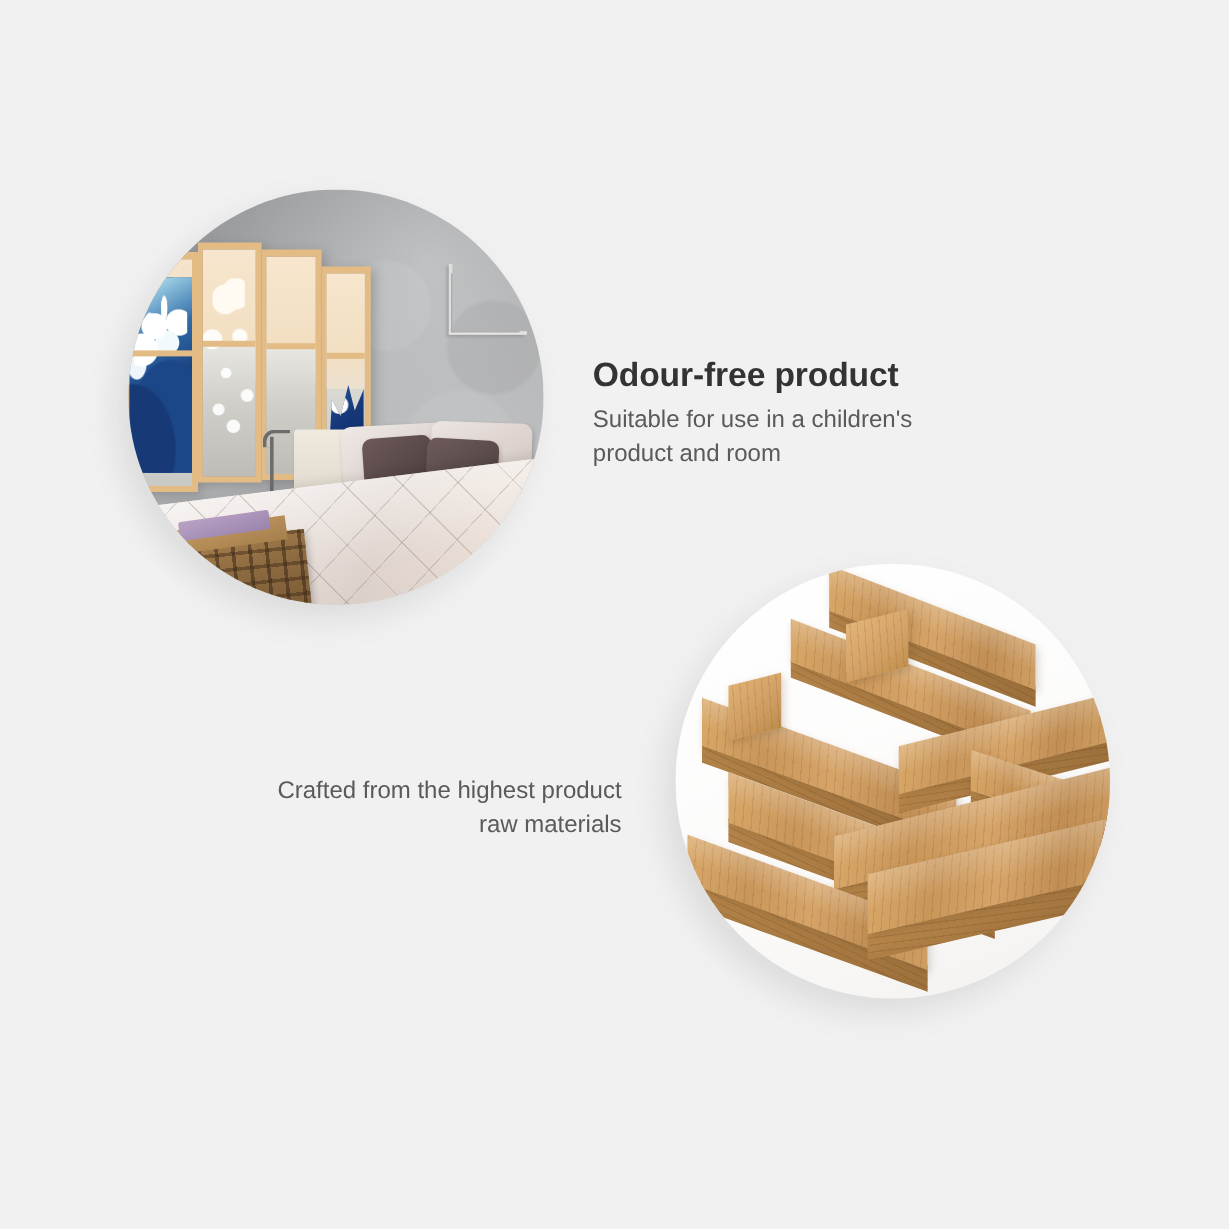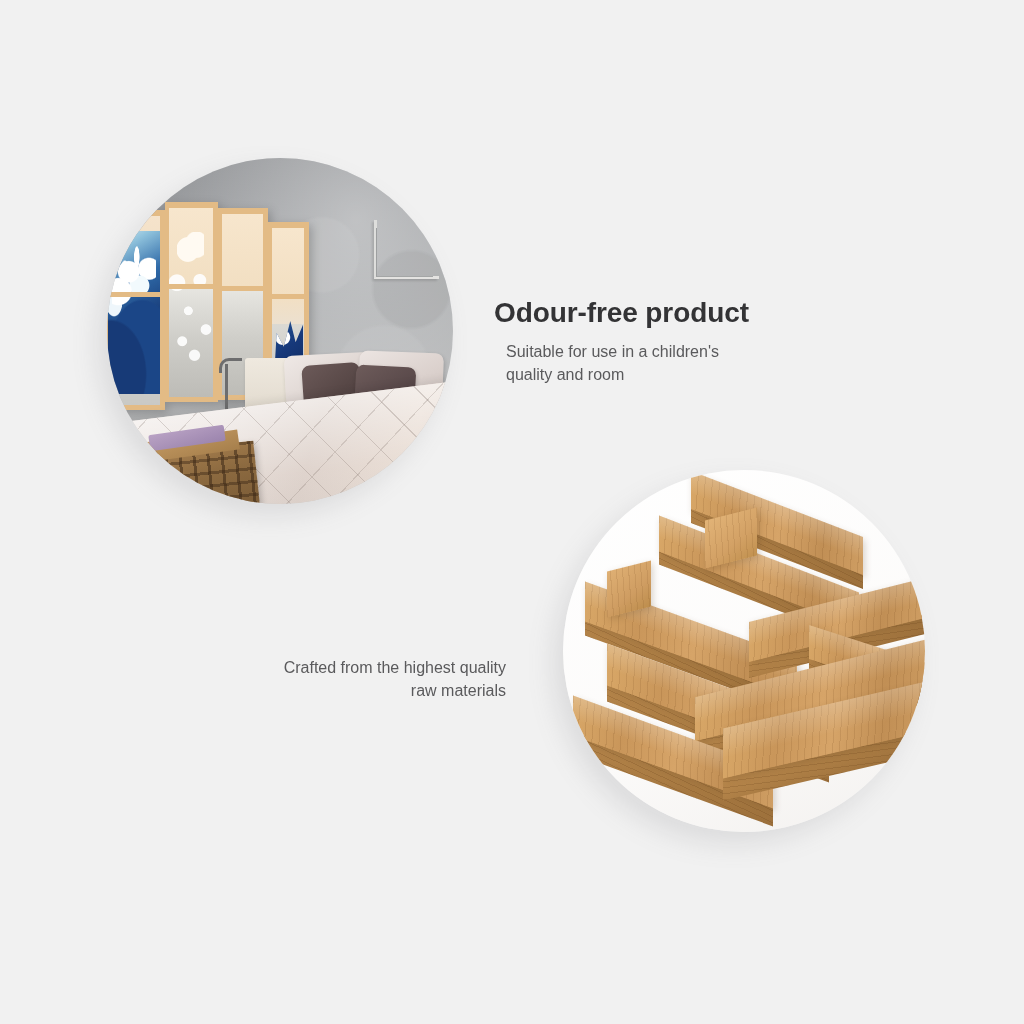--- a/index.html
+++ b/index.html
@@ -362,22 +362,22 @@
 
   .feature-title {
     margin: 0 0 7px 0;
     font-size: 28px;
     font-weight: bold;
     color: #333335;
     letter-spacing: -0.1px;
     line-height: 1.1;
   }
   .feature-desc {
-    margin: 12px;
-    font-size: 16px;
+    margin: 0;
+    font-size: 20px;
     font-weight: normal;
     color: #5a5a5c;
     line-height: 1.42;
   }
 </style>
 </head>
 <body>
 
 <div class="stage">
 
@@ -431,21 +431,21 @@
       </div>
       <div class="basket-lid"></div>
       <div class="basket-cloth"></div>
     </div>
   </div>
 
   <div class="text-block" id="feature-1-text">
     <h2 class="feature-title">Odour-free product</h2>
     <p class="feature-desc">
       <span>Suitable for use in a children's</span><br>
-      <span>quality and room</span>
+      <span>product and room</span>
     </p>
   </div>
 
   <div class="photo-circle" id="wood-circle">
     <div class="photo-inner">
       <div class="wood-bg"></div>
 
       <div class="plank-edge w3e"></div>
       <div class="plank w3">
           <div class="plank-face-top"></div>
@@ -492,18 +492,18 @@
 
       <div class="plank-edge front-slab-e"></div>
       <div class="plank front-slab">
           <div class="plank-face-top"></div>
         </div>
     </div>
   </div>
 
   <div class="text-block" id="feature-2-text">
     <p class="feature-desc">
-      <span>Crafted from the highest quality</span><br>
+      <span>Crafted from the highest product</span><br>
       <span>raw materials</span>
     </p>
   </div>
 
 </div>
 
 </body></html>

